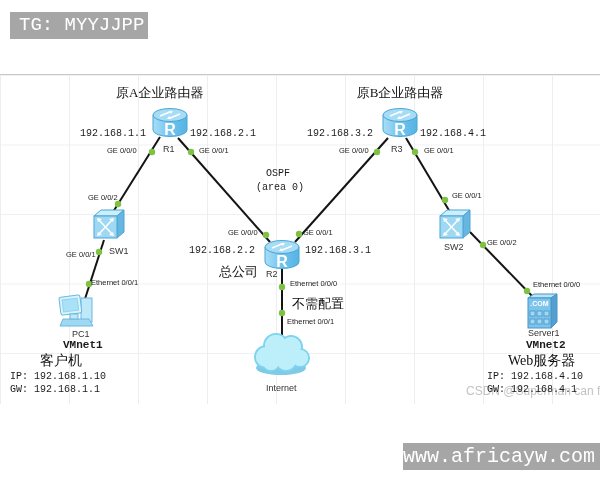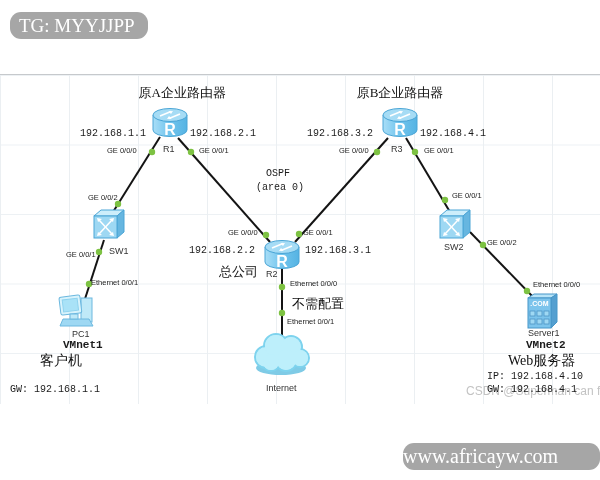--- a/index.html
+++ b/index.html
@@ -4,21 +4,21 @@
 <style>
   html,body{margin:0;padding:0;background:#fff;}
   .stage{position:relative;width:600px;height:480px;background:#ffffff;overflow:hidden;
          font-family:"Liberation Sans",sans-serif;}
   .canvas-grid{position:absolute;left:0;top:74px;width:600px;height:329px;
     border-top:1px solid #c6c9cc;
     background-image:linear-gradient(to right,#ebeff2 1px,transparent 1px),
                      linear-gradient(to bottom,#edf1f4 1px,transparent 1px);
     background-size:69px 69.5px;}
   .badge{position:absolute;background:#a6a6a6;color:#ffffff;white-space:nowrap;
-         font-family:Liberation Serif, serif;border-radius:11px;}
+         font-family:Liberation Mono, monospace;}
   .tg{left:10px;top:12px;width:138px;height:27px;line-height:27px;font-size:19px;padding-left:9px;box-sizing:border-box;}
   .site{left:403px;top:443px;width:197px;height:27px;line-height:27px;font-size:20px;box-sizing:border-box;}
   .lbl{position:absolute;white-space:nowrap;color:#1b1b1b;line-height:1.15;}
   .mono{font-family:"Liberation Mono","DejaVu Sans Mono",monospace;font-size:10px;}
   .mono-sm{font-family:"Liberation Mono","DejaVu Sans Mono",monospace;font-size:10px;}
   .port{font-size:7.5px;color:#222;}
   .devname{font-size:9px;color:#333;text-align:right;}
   .cjk{font-family:"Liberation Serif",serif;font-size:13px;color:#101010;}
   .cjk-lg{font-family:"Liberation Serif",serif;font-size:14px;color:#101010;}
   .vmnet{font-family:"Liberation Mono","DejaVu Sans Mono",monospace;font-size:11px;font-weight:bold;}
@@ -68,21 +68,21 @@
         <circle cx="527" cy="291" r="3.2"></circle>
       <circle cx="282" cy="287" r="3.2"></circle>
         <circle cx="282" cy="313" r="3.2"></circle>
     </g>
   </svg>
 
   <div class="badge tg">TG: MYYJJPP</div>
   <div class="badge site">www.africayw.com</div>
   <div class="lbl wm" style="left:466px;top:385px">CSDN @Superman can fly</div>
 
-  <div class="lbl cjk" style="left:134px;top:86px;width:92px;text-align:right">原A企业路由器</div>
+  <div class="lbl cjk" style="left:116px;top:86px;width:92px;text-align:left">原A企业路由器</div>
   <div class="icon" style="left:152px;top:107px">
     <svg width="36" height="32" viewBox="0 0 36 32">
       <path d="M1,8 v15 a17,6.5 0 0 0 34,0 V8" fill="url(#routerGrad)" stroke="#4aa5d6"></path>
       <ellipse cx="18" cy="8" rx="17" ry="6.5" fill="#a6dcf5" stroke="#4aa5d6"></ellipse>
       <path d="M8,9 L19,4.5" stroke="#fff" stroke-width="1.6" fill="none"></path>
         <polygon points="21,4 16.5,4.2 19,7" fill="#fff"></polygon>
       <path d="M28,7 L17,11.5" stroke="#fff" stroke-width="1.6" fill="none"></path>
         <polygon points="15,12 19.5,11.8 17,9" fill="#fff"></polygon>
       <text x="18" y="28" text-anchor="middle" font-size="16" font-weight="bold" fill="#ffffff" font-family="Liberation Sans,sans-serif">R</text>
     </svg>
@@ -209,20 +209,21 @@
         <rect x="2" y="3" width="21" height="18" rx="2" fill="#d8f3fc" stroke="#6cb8df"></rect>
         <rect x="5" y="6" width="15" height="12" fill="#a9e2f7" stroke="#8ed2ee"></rect>
       </g>
       <polygon points="5,26 31,26 35,33 2,33" fill="#9ed8f3" stroke="#6cb8df"></polygon>
       <rect x="12" y="21" width="8" height="5" fill="#bfe9f8" stroke="#6cb8df"></rect>
     </svg>
   </div>
   <div class="lbl devname" style="left:72px;top:329px">PC1</div>
   <div class="lbl vmnet" style="left:63px;top:339px">VMnet1</div>
   <div class="lbl cjk-lg" style="left:40px;top:353px">客户机</div>
+  <div class="lbl mono" style="left:10px;top:371px">IP: 192.168.1.10</div>
   <div class="lbl mono" style="left:10px;top:384px">GW: 192.168.1.1</div>
 
   <div class="lbl port" style="left:533px;top:281px">Ethernet 0/0/0</div>
   <div class="icon" style="left:527px;top:293px">
     <svg width="32" height="36" viewBox="0 0 32 36">
       <polygon points="1,5 7,1 30,1 24,5" fill="#b8e4f8" stroke="#4696c8"></polygon>
       <polygon points="24,5 30,1 30,29 24,35" fill="#549fd0" stroke="#4696c8"></polygon>
       <rect x="1" y="5" width="23" height="30" fill="#7cc4ec" stroke="#4696c8"></rect>
       <text x="12.5" y="13" text-anchor="middle" font-size="7" font-weight="bold" fill="#ffffff" font-family="Liberation Sans,sans-serif">.COM</text>
       <g fill="#9ed8f3" stroke="#4b93c4" stroke-width="0.8">

